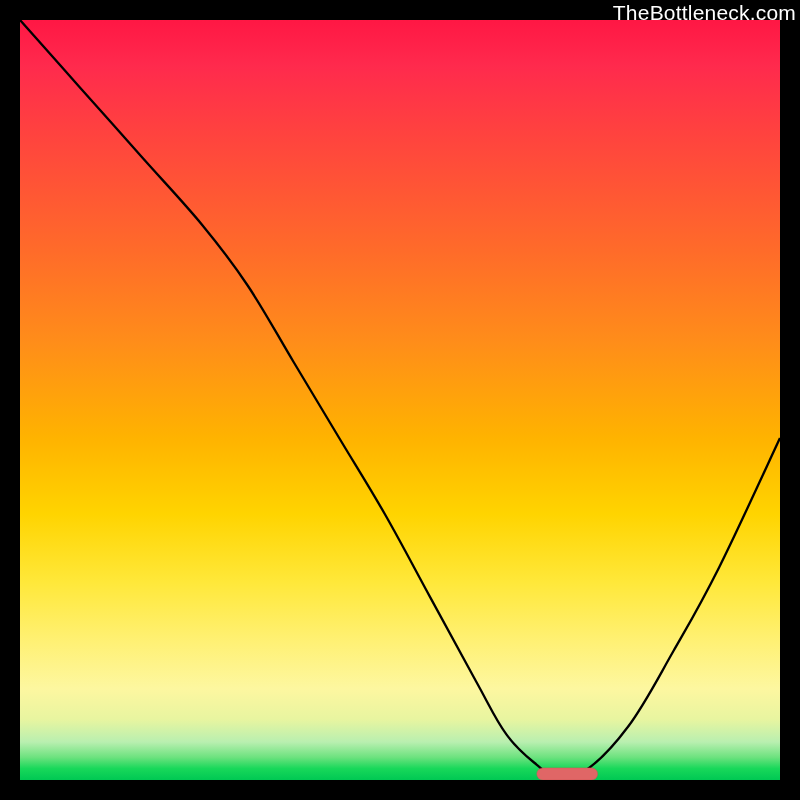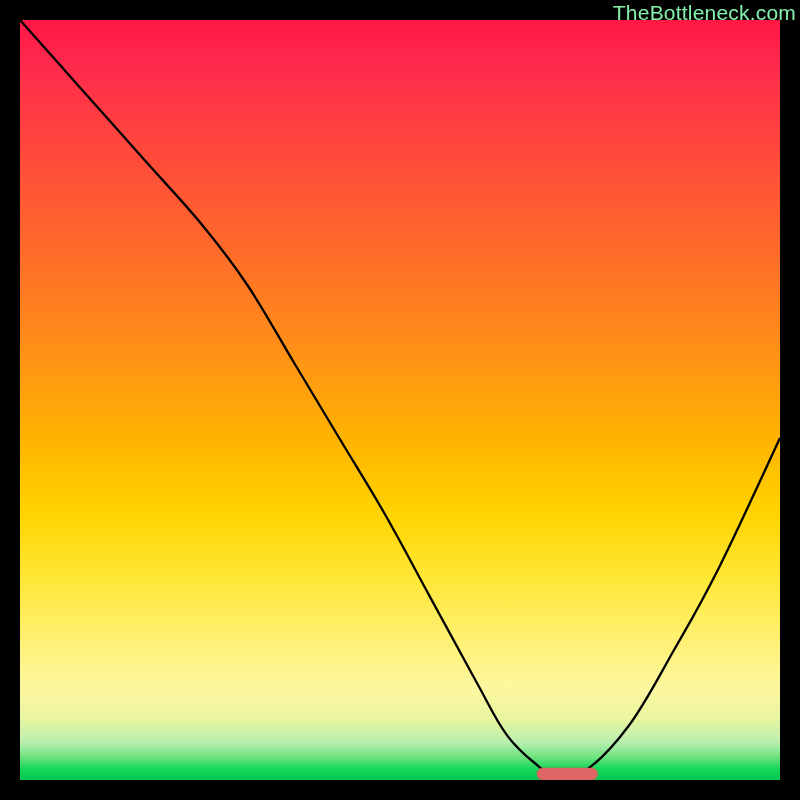--- a/index.html
+++ b/index.html
@@ -61,21 +61,21 @@
     fill: #e06666;
     stroke: #d35555;
     stroke-width: 0.5;
   }
   .watermark {
     position: absolute;
     top: 1px;
     right: 4px;
     font-size: 21px;
     font-weight: 500;
-    color: #86efac;
+    color: #ffffff;
     letter-spacing: 0.2px;
     user-select: none;
   }
 </style>
 </head>
 <body>
 
 <div class="frame">
 
   <div class="plot">

